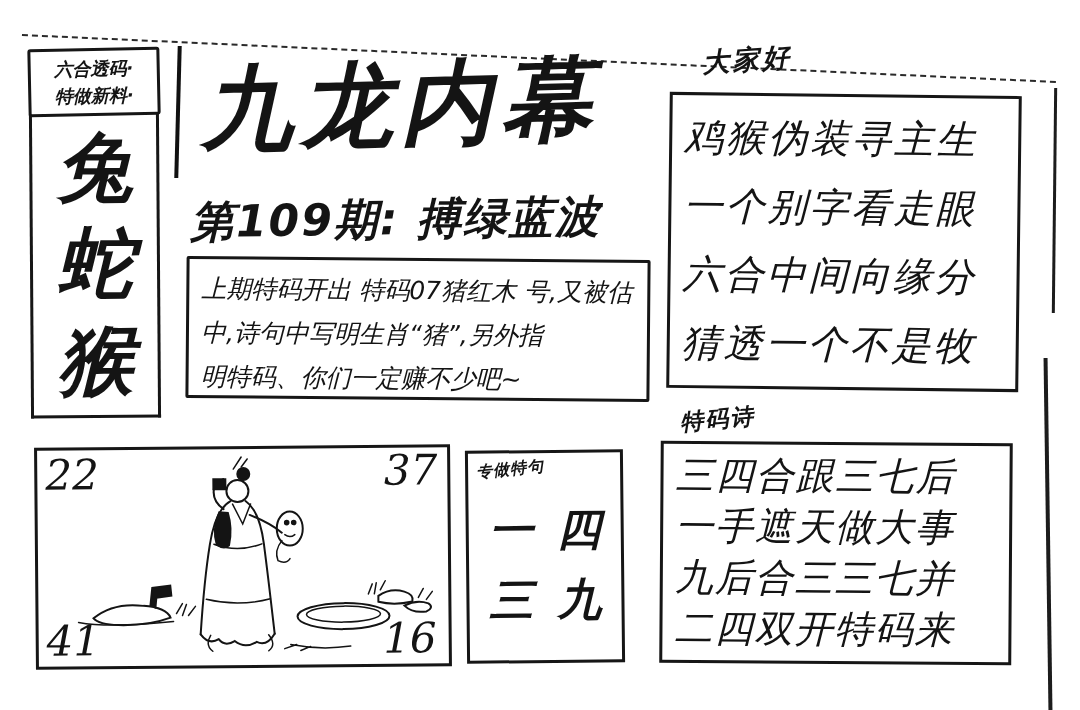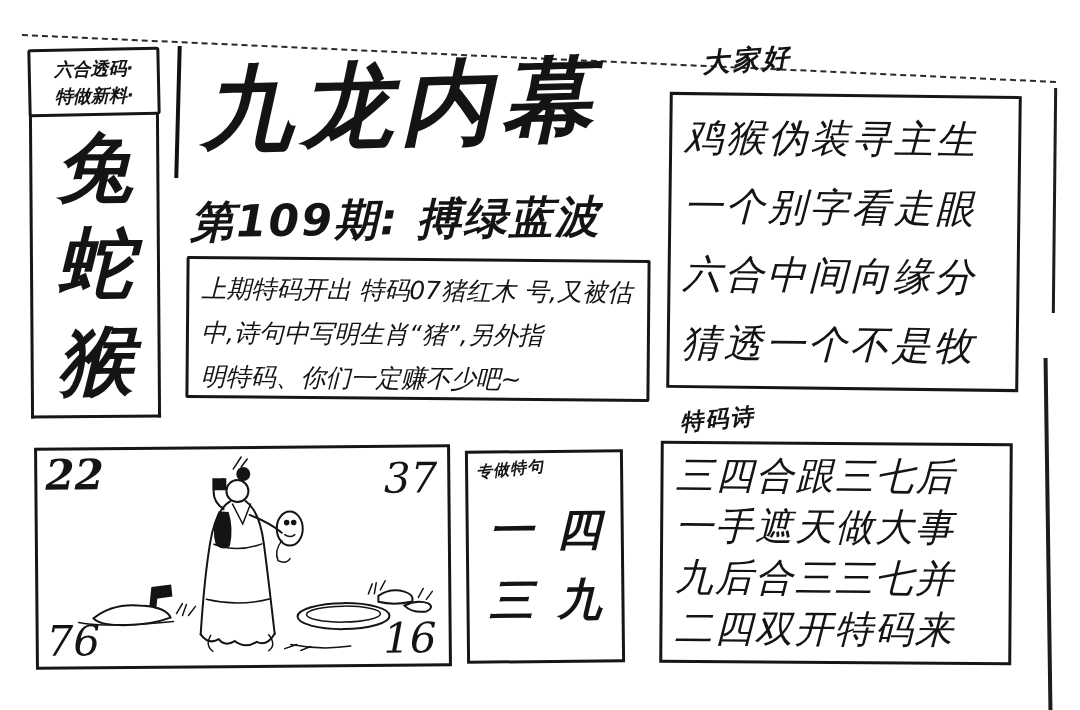--- a/index.html
+++ b/index.html
@@ -84,22 +84,22 @@
   .picture-box {
     position: absolute; left: 35px; top: 446px; width: 416px; height: 222px;
     border: 3px solid #161616;
     transform: rotate(-0.5deg);
   }
   .corner-num {
     position: absolute;
     font-family: "DejaVu Serif", serif; font-style: italic;
     font-size: 42px; line-height: 1;
   }
-  .num-tl { left: 8px; top: 4px; font-weight: bold; }
-  .num-tr { right: 10px; top: 10px; font-style: italic; }
+  .num-tl { left: 8px; top: 4px; }
+  .num-tr { right: 10px; top: 2px; font-style: italic; }
   .num-bl { left: 8px; bottom: 4px; }
   .num-br { right: 12px; bottom: 4px; text-align: right; }
   .sketch { position:absolute; left: 0; top: 0; width: 100%; height: 100%; }
   
   .special-box {
     position: absolute; left: 466px; top: 450px; width: 158px; height: 213px;
     border: 3px solid #161616;
     transform: rotate(-0.6deg);
     padding: 6px 8px;
   }
@@ -196,21 +196,21 @@
       <ellipse cx="305" cy="168" rx="46" ry="13"></ellipse>
       <ellipse cx="305" cy="166" rx="37" ry="8" stroke-width="1.5"></ellipse>
       <path d="M252 196 q30 6 60 2 M246 200 l12 -4 M262 202 l10 -4" stroke-width="1.5"></path>
 
       <path d="M340 148 Q352 140 366 144 Q376 147 374 154 Q356 158 340 154 Z"></path>
       <path d="M366 158 Q378 152 390 156 Q396 160 388 164 Q374 166 366 158 Z"></path>
       <path d="M330 146 l4 -10 M336 146 l2 -11 M342 142 l5 -9 M380 150 l5 -9 M388 152 l6 -8" stroke-width="1.5"></path>
     </svg>
     <span class="corner-num num-tl">22</span>
     <span class="corner-num num-tr">37</span>
-    <span class="corner-num num-bl">76</span>
+    <span class="corner-num num-bl">41</span>
     <span class="corner-num num-br">16</span>
   </div>
 
   <div class="special-box">
     <span class="special-label">专做特句</span>
     <div class="special-grid">
       <span class="special-char">一</span>
       <span class="special-char">四</span>
       <span class="special-char">三</span>
       <span class="special-char">九</span>

